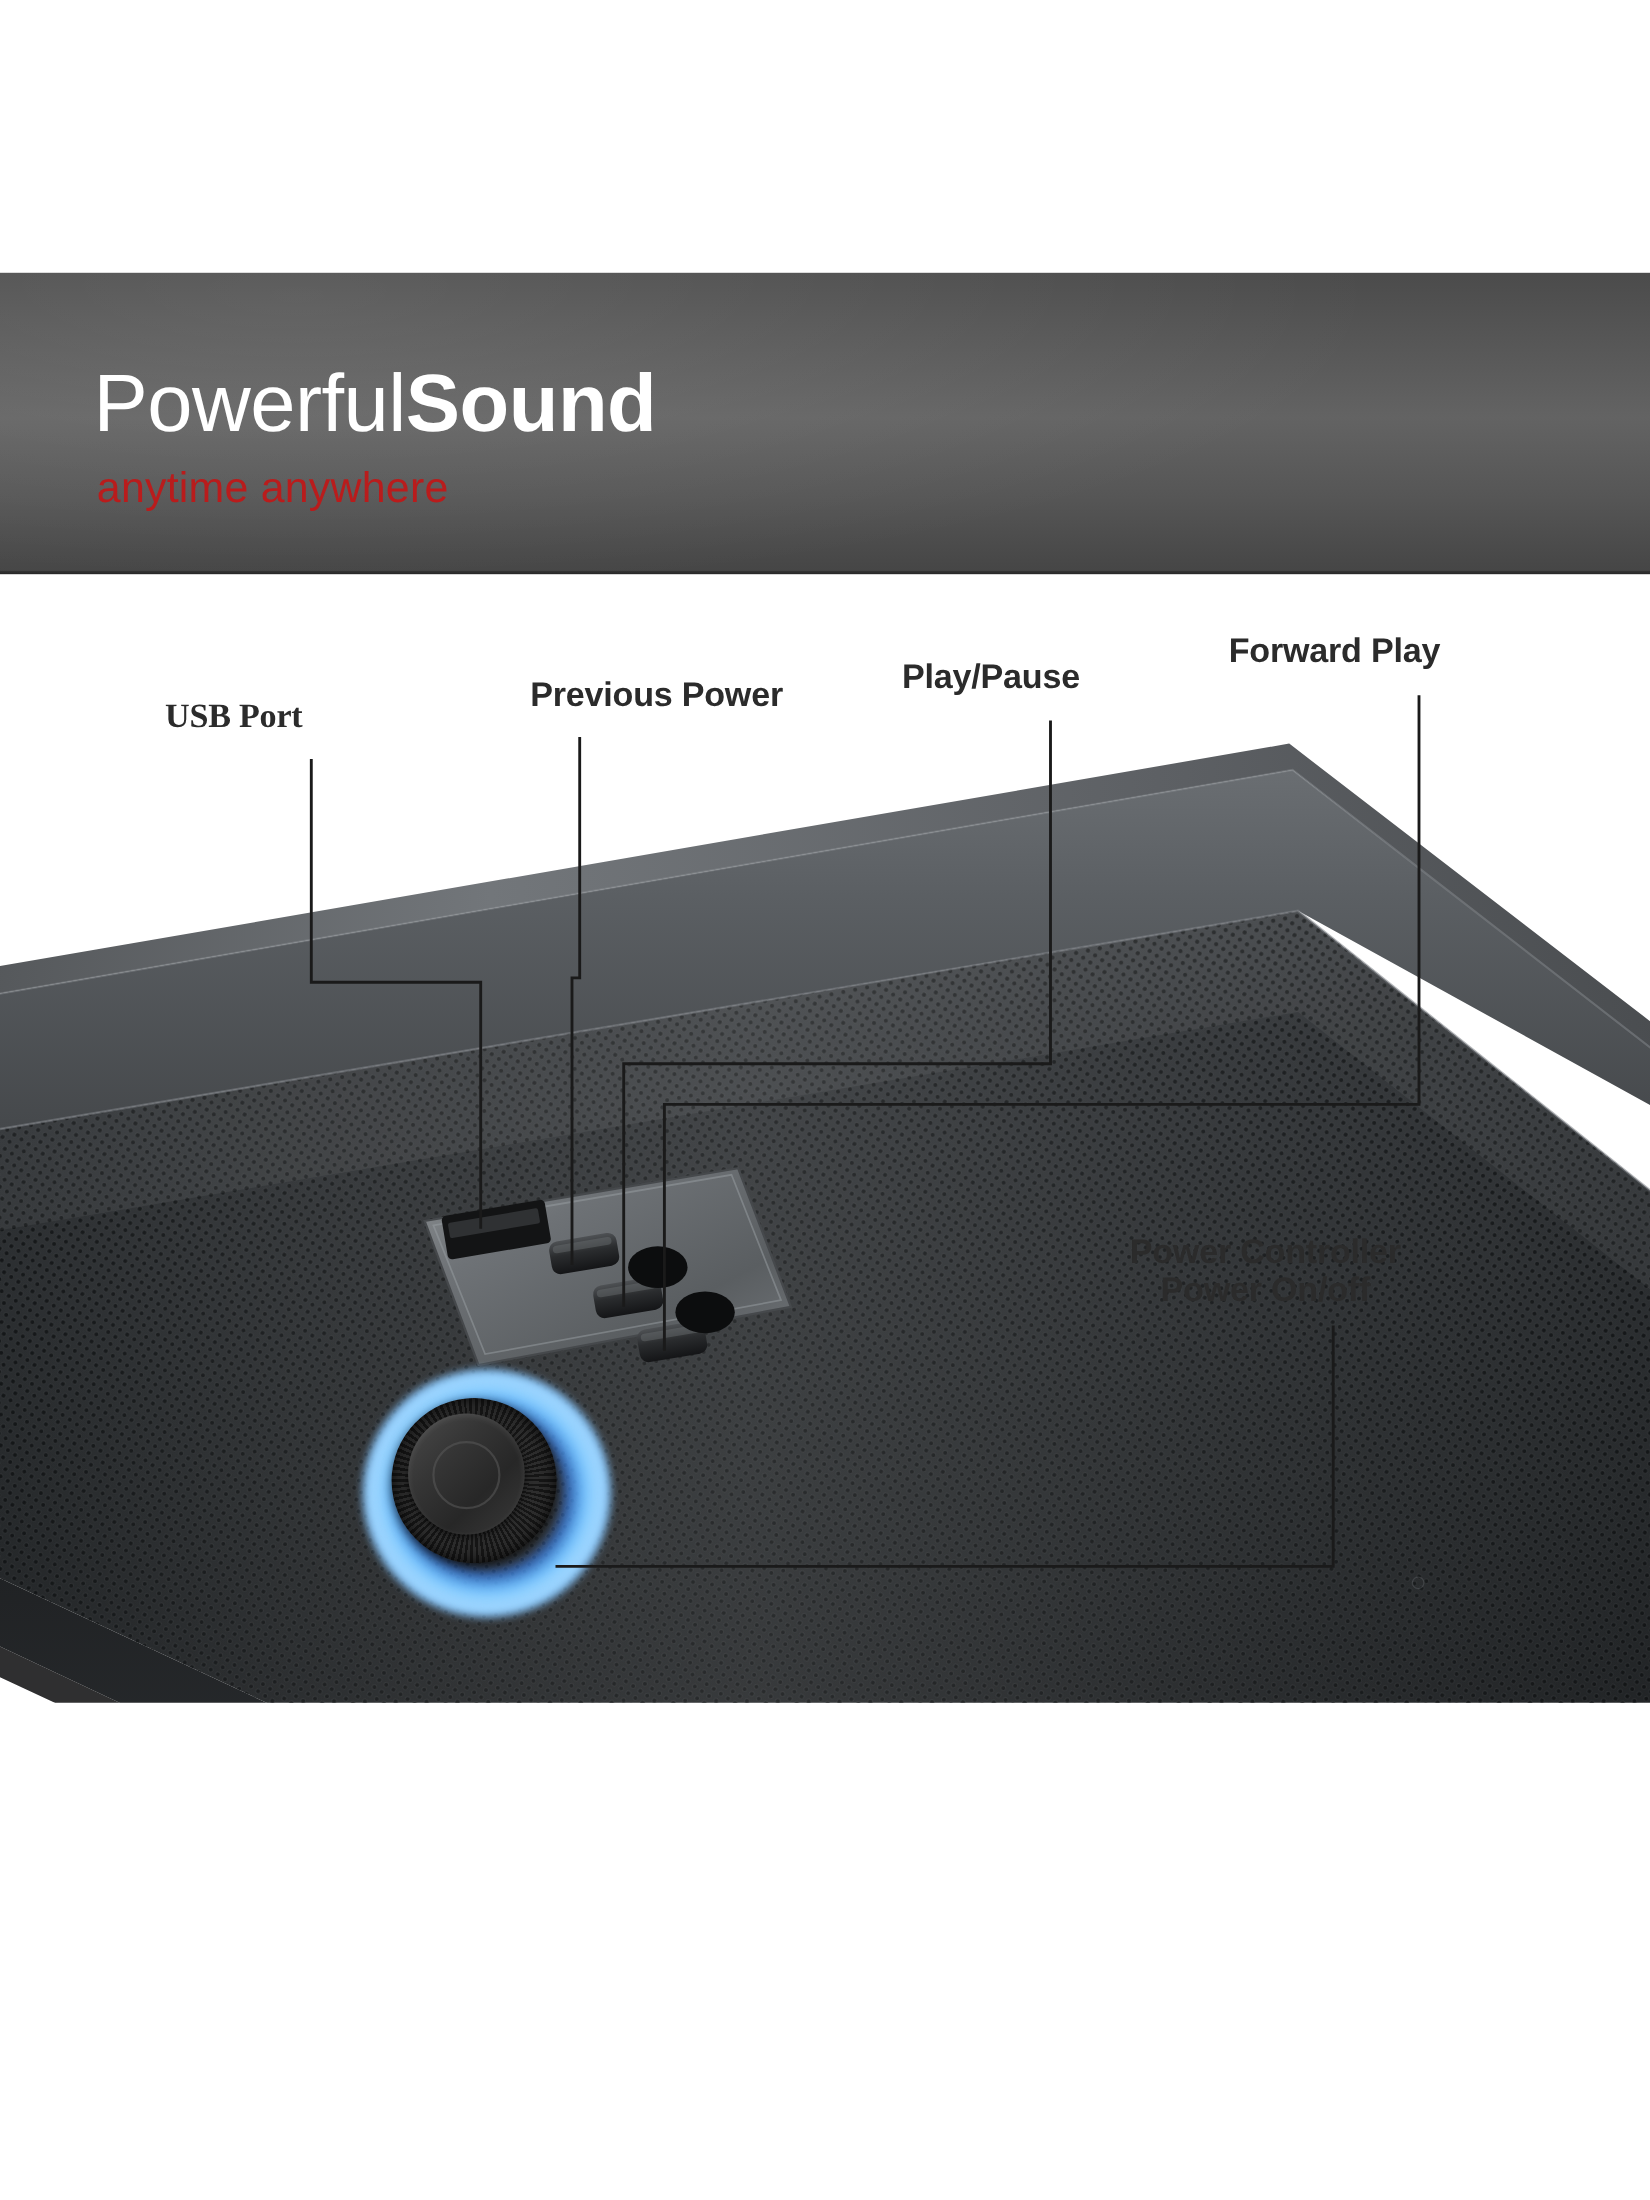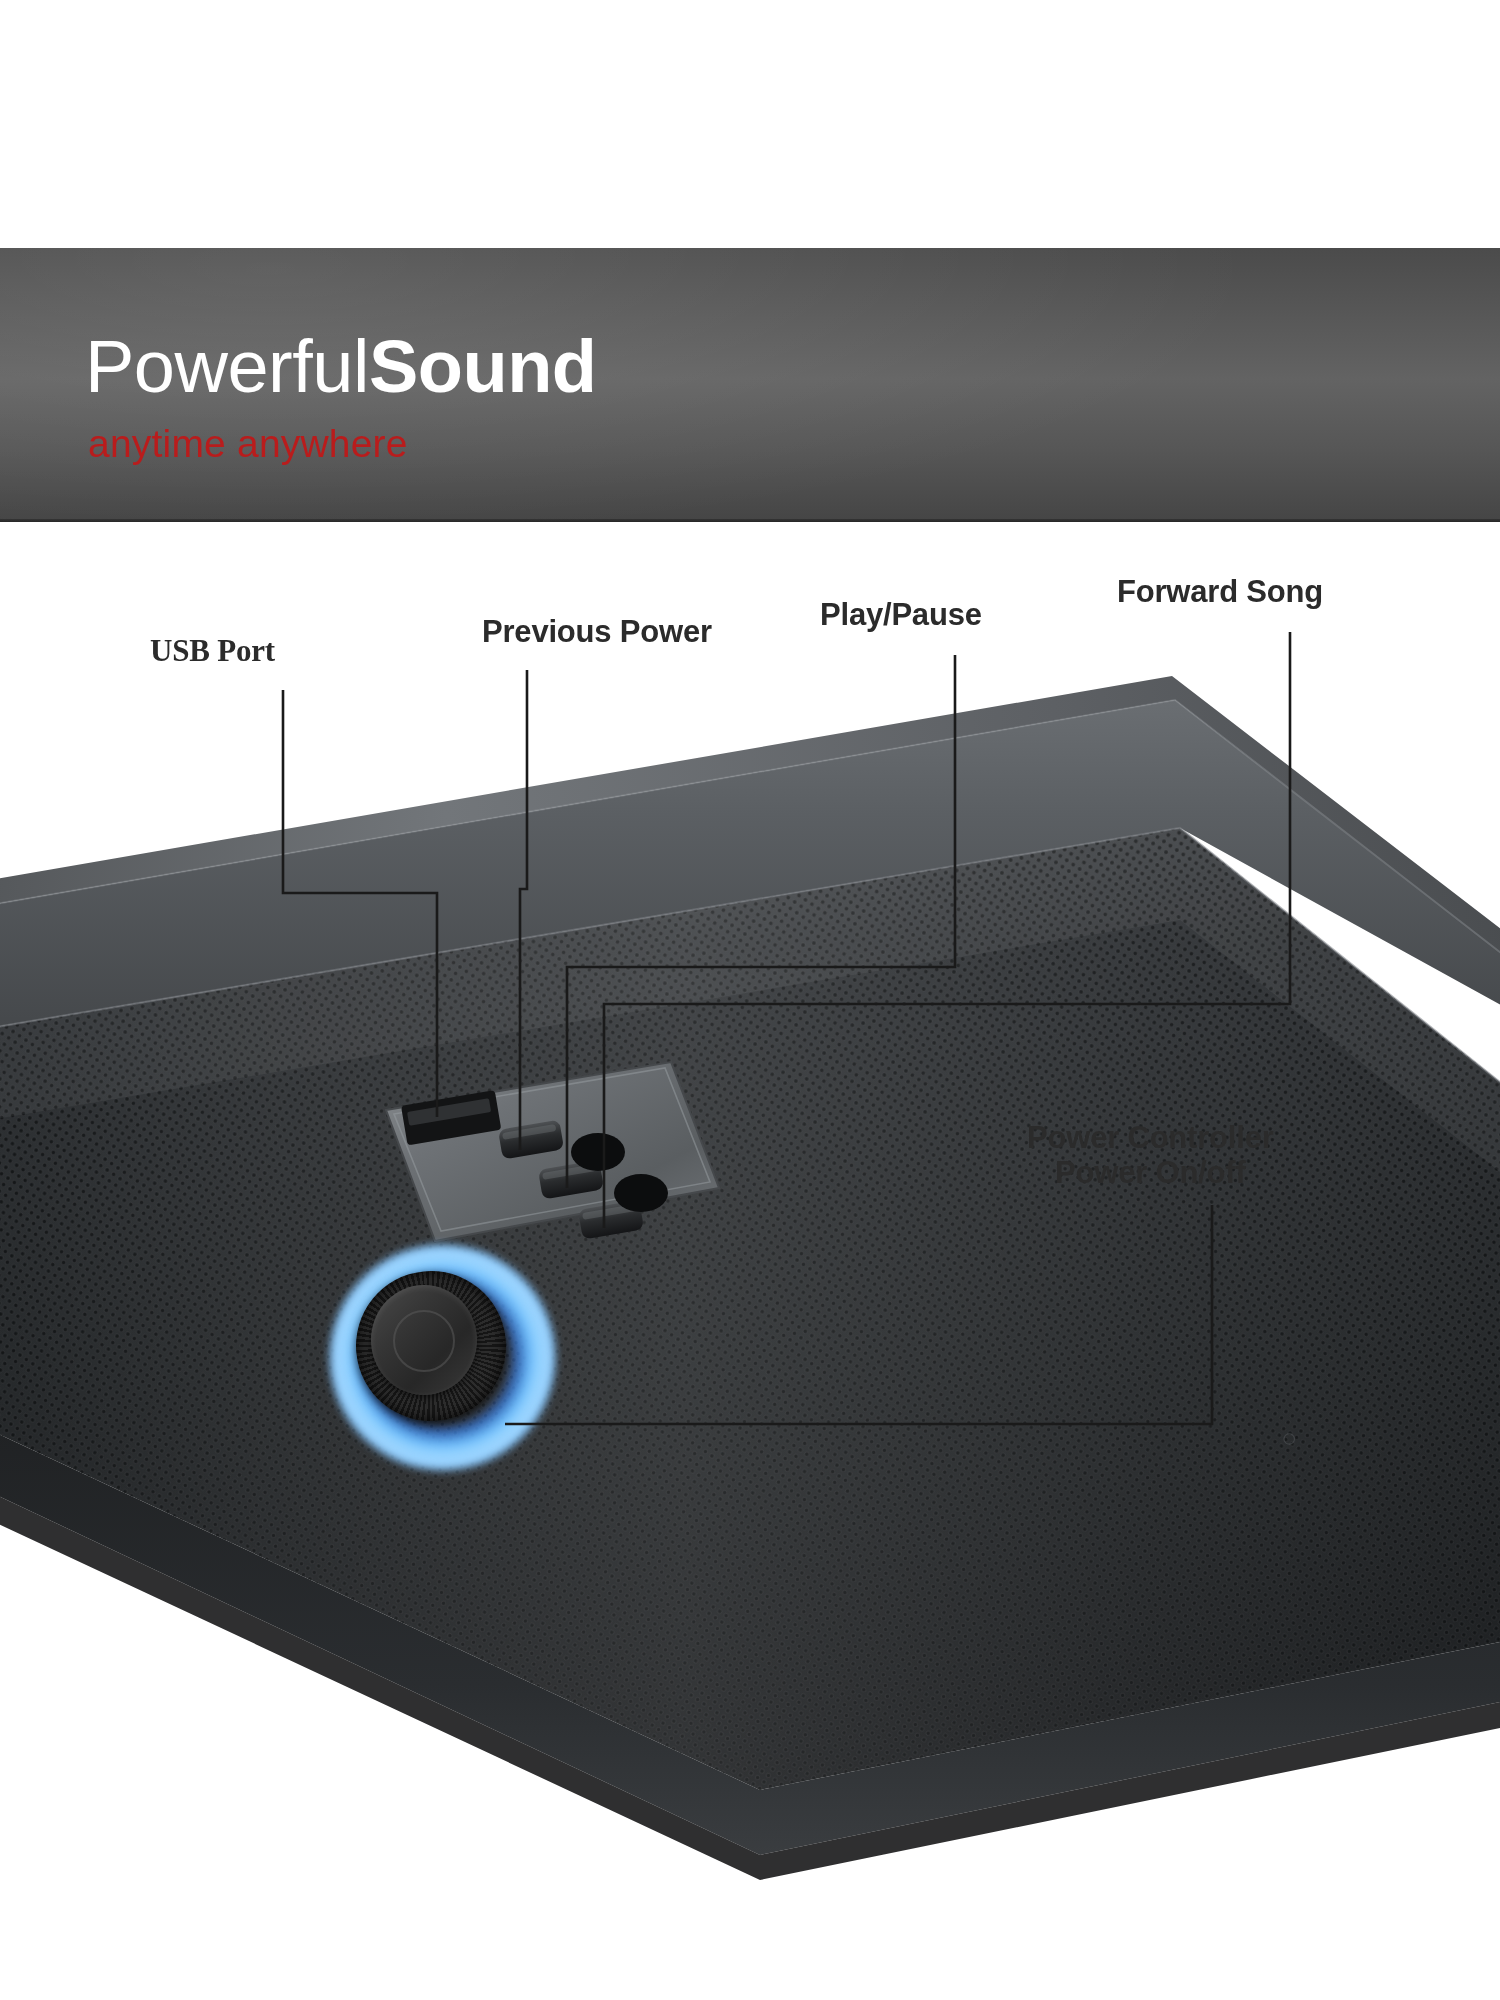--- a/index.html
+++ b/index.html
@@ -1,21 +1,21 @@
 <!DOCTYPE html>
 <html><head>
 <meta charset="utf-8">
 <style>
   html,body{margin:0;padding:0;background:#ffffff;}
   body{
     width:1500px;height:2000px;position:relative;overflow:hidden;
     font-family:"Liberation Sans", sans-serif;
     background:#ffffff;
   }
-  #stage{position:absolute;left:0;top:0;width:1500px;height:2000px;background:#fff;overflow:hidden;}
+  #stage{position:absolute;left:0;top:0;width:1500px;height:1548px;background:#fff;overflow:hidden;}
 
   
   .banner{
     position:absolute;left:0;top:248px;width:1500px;height:274px;
     background:
       radial-gradient(120% 180% at 18% 8%, rgba(255,255,255,0.10) 0%, rgba(255,255,255,0) 55%),
       linear-gradient(180deg,#4b4b4b 0%,#565656 22%,#636363 48%,#565656 74%,#454545 100%);
     overflow:hidden;
   }
   .banner:after{
@@ -242,20 +242,20 @@
 
       <path d="M 1290,632 L 1290,1004 L 604,1004 L 604,1228"></path>
 
       <path d="M 1212,1205 L 1212,1424 L 505,1424"></path>
     </g>
   </svg>
 
   <div class="lbl" id="lbl-usb">USB Port</div>
   <div class="lbl" id="lbl-prev">Previous Power</div>
   <div class="lbl" id="lbl-play">Play/Pause</div>
-  <div class="lbl" id="lbl-fwd">Forward Song</div>
+  <div class="lbl" id="lbl-fwd">Forward Play</div>
 
   <div class="lbl two-line" id="lbl-vol">
     <div>Power Controller</div>
     <div>Power On/off</div>
   </div>
 
 </div>
 
 </body></html>

